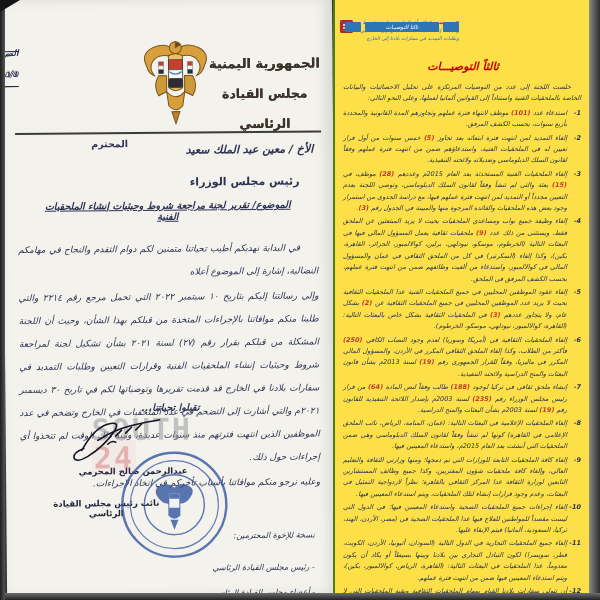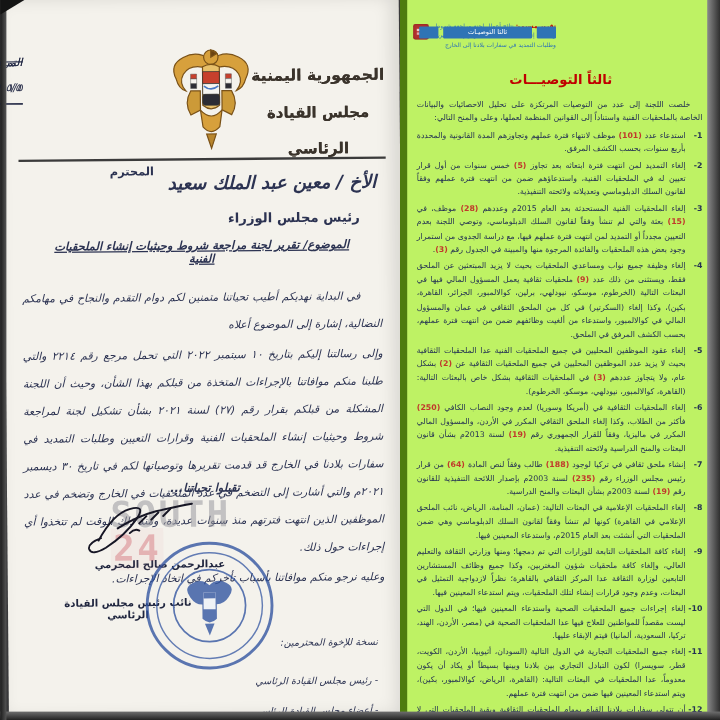--- a/index.html
+++ b/index.html
@@ -25,21 +25,21 @@
   .left-page *{position:absolute;}
   .date-block{left:16px;top:44px;width:110px;font-size:9px;font-style:italic;
     color:#252b47;line-height:21px;text-align:left;}
   .date-block div{position:static;}
   .u-line{border-bottom:1px solid #252b47;padding-bottom:1px;}
   .u-blank{display:inline-block;width:44px;border-bottom:1.2px solid #252b47;height:8px;}
   .letterhead{right:8px;top:52px;width:120px;text-align:center;color:#3a332b;
     font-weight:bold;line-height:30px;font-size:13px;text-shadow:0 0 .4px #3a332b;}
   .letterhead .l2{font-size:12.5px;}
   .head-rule{left:12px;top:134px;width:306px;height:0;border-top:2px solid #3b3b3b;}
-  .recipient-name{right:20px;top:146px;font-size:15px;font-weight:bold;font-style:italic;}
+  .recipient-name{right:20px;top:146px;font-size:11px;font-weight:bold;font-style:italic;}
   .honorific{left:88px;top:140px;font-size:9.5px;font-weight:bold;}
   .recipient-title{right:34px;top:178px;font-size:11px;font-weight:bold;}
   .subject-line{left:38px;top:202px;width:252px;text-align:center;font-size:9.5px;
     font-weight:bold;font-style:italic;text-decoration:underline;}
   .letter-body{right:16px;top:240px;width:300px;font-size:9px;font-style:italic;
     line-height:23px;text-align:justify;color:#2c3352;}
   .letter-body p{position:static;margin:0 0 2px;}
   .letter-body p:first-child{text-indent:18px;}
   .closing-line{left:0;top:404px;width:330px;text-align:center;font-size:9.5px;
     font-weight:bold;font-style:italic;}
@@ -54,21 +54,21 @@
   .signer-title{left:30px;top:500px;width:140px;text-align:center;font-size:8.5px;
     font-weight:bold;color:#20263f;}
   .stamp-svg{left:112px;top:448px;width:112px;height:118px;opacity:.9;z-index:2;}
   .cc-block{right:22px;top:532px;width:130px;font-size:8px;font-style:italic;
     color:#2c3352;line-height:14px;text-align:right;}
   .cc-block div{position:static;}
   .cc-items{margin-top:12px;line-height:25px;}
 
   
   .right-page{position:absolute;left:333px;top:0;width:256px;height:594px;
-    background:#bef264;border-left:6px solid #4d7c0f;color:#243253;}
+    background:#fde047;border-left:2px solid #4d7c0f;color:#243253;font-style:italic;}
   .rp-header{position:absolute;left:6px;top:18px;width:244px;height:34px;}
   .news-logo{position:absolute;right:232px;top:2px;width:13px;height:13px;
     background:#b23230;border-radius:2px;box-shadow:inset 0 0 2px #7d1b1a;}
   .news-logo:after{content:"";position:absolute;left:3px;top:4px;width:7px;height:2px;
     background:rgba(255,255,255,.75);box-shadow:0 3px 0 rgba(255,255,255,.6);}
   .kicker{position:absolute;right:126px;top:0;width:104px;font-size:5px;
     line-height:8px;text-align:right;color:#2f74b5;}
   .kicker b{color:#c00000;}
   .tabbar{position:absolute;left:4px;top:4px;width:118px;height:10px;direction:ltr;}
   .tab-seg{position:absolute;top:0;height:10px;background:#2f74b5;border-radius:1px;}
@@ -207,21 +207,21 @@
     <div class="tabbar">
       <div class="tab-seg seg-a"></div>
       <div class="tab-seg seg-b">ثالثا التوصيـات</div>
       <div class="tab-seg seg-c"></div>
     </div>
   </div>
 
   <div class="rp-title">ثالثاً التوصيـــات</div>
 
   <div class="rp-body">
-    <p class="rp-intro">خلصت اللجنة إلى عدد من التوصيات المرتكزة على تحليل الاحصائيات والبيانات الخاصة بالملحقيات الفنية واستناداً إلى القوانين المنظمة لعملها، وعلى والمنح التالي:</p>
+    <p class="rp-intro">خلصت اللجنة إلى عدد من التوصيات المرتكزة على تحليل الاحصائيات والبيانات الخاصة بالملحقيات الفنية واستناداً إلى القوانين ألمانيا لعملها، وعلى النحو التالي:</p>
 
     <div class="rec-item">
         <span class="rec-num">1-</span>
         <span class="rec-text">استدعاء عدد <span class="np">(101)</span> موظف لانتهاء فترة عملهم وتجاوزهم المدة القانونية والمحددة بأربع سنوات، بحسب الكشف المرفق.</span>
       </div>
     <div class="rec-item">
         <span class="rec-num">2-</span>
         <span class="rec-text">إلغاء التمديد لمن انتهت فترة ابتعاثه بعد تجاوز <span class="np">(5)</span> خمس سنوات من أول قرار تعيين له في الملحقيات الفنية، واستدعاؤهم ضمن من انتهت فترة عملهم وفقاً لقانون السلك الدبلوماسي وتعديلاته ولائحته التنفيذية.</span>
       </div>
     <div class="rec-item">

